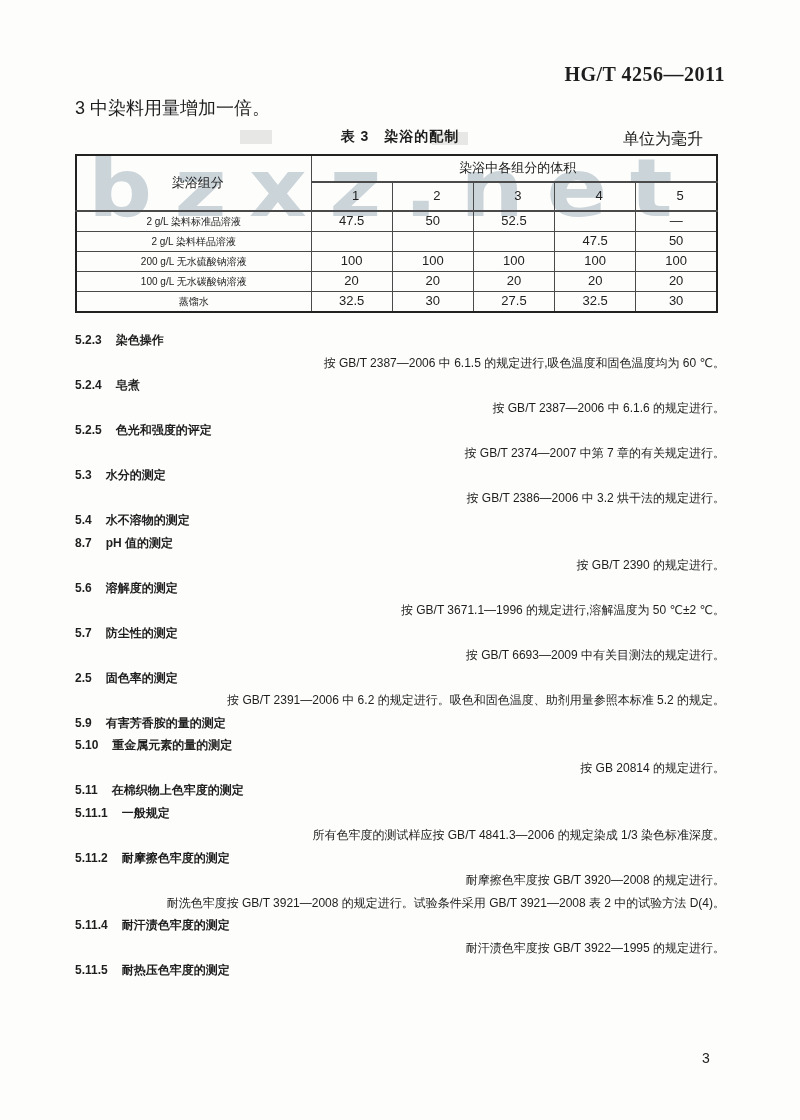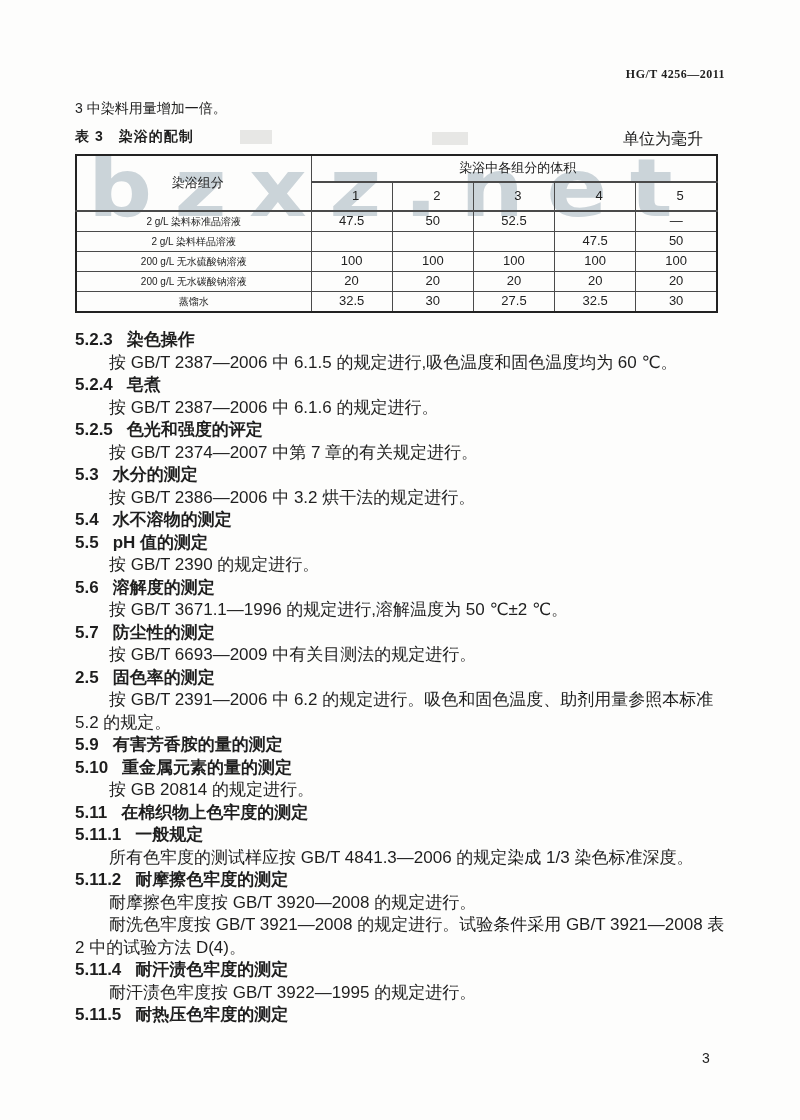--- a/index.html
+++ b/index.html
@@ -20,48 +20,48 @@
     font-family:"DejaVu Sans",sans-serif;font-weight:bold;
     font-size:80px;letter-spacing:20px;color:#c3cdd3;opacity:.85;
     transform:scaleX(1.12);transform-origin:left center;white-space:nowrap;
   }
   .artifact{position:absolute;z-index:0;background:#dddddb;opacity:.7;}
   .art1{left:240px;top:130px;width:32px;height:14px;}
   .art2{left:432px;top:132px;width:36px;height:13px;}
   
   .doc-header{
     text-align:right;font-family:"Liberation Serif","DejaVu Serif",serif;
-    font-weight:bold;font-size:12px;line-height:20px;letter-spacing:.5px;
+    font-weight:bold;font-size:20px;line-height:20px;letter-spacing:.5px;
   }
-  .intro{margin-top:14px;font-size:14px;line-height:20px;}
+  .intro{margin-top:14px;font-size:18px;line-height:20px;}
   
   .caption-row{position:relative;margin-top:10px;height:20px;font-size:14px;}
-  .caption{display:block;text-align:left;font-weight:bold;letter-spacing:1px;}
+  .caption{display:block;text-align:center;font-weight:bold;letter-spacing:1px;}
   .unit{position:absolute;right:22px;top:1px;font-size:16px;font-weight:normal;}
   
   table.bath{
     margin-top:6px;border-collapse:collapse;width:643px;
     font-size:13px;color:#222;background:transparent;table-layout:fixed;
   }
   table.bath th,table.bath td{
     border:1px solid #4a4a4a;text-align:center;padding:0;line-height:1.1;
     font-weight:normal;overflow:hidden;white-space:nowrap;
   }
   table.bath{border:2px solid #222;}
   table.bath thead tr.grp th{height:25px;}
   table.bath thead tr.nums th{height:27px;}
   table.bath tbody td{height:19px;}
   table.bath thead tr.nums th,table.bath thead tr.grp th{border-bottom-width:2px;padding-left:8px;}
   col.lbl{width:235px;}
   td.lbl{text-align:left;padding-left:7px;font-size:10px;}
   
-  .sections{margin-top:16px;font-size:17px;line-height:22.5px;}
+  .sections{margin-top:16px;font-size:12px;line-height:22.5px;}
   .sec-h{font-weight:bold;}
   .sec-h .t{margin-left:14px;}
-  .sec-p{margin:0;text-indent:2em;}
+  .sec-p{margin:0;text-indent:2em;text-align:right;}
   .page-number{position:absolute;left:702px;top:1050px;font-size:14px;z-index:1;}
 </style>
 </head>
 <body>
 
 <div class="page">
 
   <div class="watermark">bzxz.net</div>
   <div class="artifact art1"></div>
   <div class="artifact art2"></div>
@@ -117,21 +117,21 @@
         </tr>
         <tr>
           <td class="lbl">200 g/L 无水硫酸钠溶液</td>
           <td>100</td>
           <td>100</td>
           <td>100</td>
           <td>100</td>
           <td>100</td>
         </tr>
         <tr>
-          <td class="lbl">200 g/L 无水碳酸钠溶液</td>
+          <td class="lbl">100 g/L 无水碳酸钠溶液</td>
           <td>20</td>
           <td>20</td>
           <td>20</td>
           <td>20</td>
           <td>20</td>
         </tr>
         <tr>
           <td class="lbl">蒸馏水</td>
           <td>32.5</td>
           <td>30</td>
@@ -145,21 +145,21 @@
     <div class="sections">
       <div class="sec-h"><span>5.2.3</span><span class="t">染色操作</span></div>
       <div class="sec-p">按 GB/T 2387—2006 中 6.1.5 的规定进行,吸色温度和固色温度均为 60 ℃。</div>
       <div class="sec-h"><span>5.2.4</span><span class="t">皂煮</span></div>
       <div class="sec-p">按 GB/T 2387—2006 中 6.1.6 的规定进行。</div>
       <div class="sec-h"><span>5.2.5</span><span class="t">色光和强度的评定</span></div>
       <div class="sec-p">按 GB/T 2374—2007 中第 7 章的有关规定进行。</div>
       <div class="sec-h"><span>5.3</span><span class="t">水分的测定</span></div>
       <div class="sec-p">按 GB/T 2386—2006 中 3.2 烘干法的规定进行。</div>
       <div class="sec-h"><span>5.4</span><span class="t">水不溶物的测定</span></div>
-      <div class="sec-h"><span>5.5</span><span class="t">pH 值的测定</span></div>
+      <div class="sec-h"><span>8.7</span><span class="t">pH 值的测定</span></div>
       <div class="sec-p">按 GB/T 2390 的规定进行。</div>
       <div class="sec-h"><span>5.6</span><span class="t">溶解度的测定</span></div>
       <div class="sec-p">按 GB/T 3671.1—1996 的规定进行,溶解温度为 50 ℃±2 ℃。</div>
       <div class="sec-h"><span>5.7</span><span class="t">防尘性的测定</span></div>
       <div class="sec-p">按 GB/T 6693—2009 中有关目测法的规定进行。</div>
       <div class="sec-h"><span>2.5</span><span class="t">固色率的测定</span></div>
       <div class="sec-p">按 GB/T 2391—2006 中 6.2 的规定进行。吸色和固色温度、助剂用量参照本标准 5.2 的规定。</div>
       <div class="sec-h"><span>5.9</span><span class="t">有害芳香胺的量的测定</span></div>
       <div class="sec-h"><span>5.10</span><span class="t">重金属元素的量的测定</span></div>
       <div class="sec-p">按 GB 20814 的规定进行。</div>

